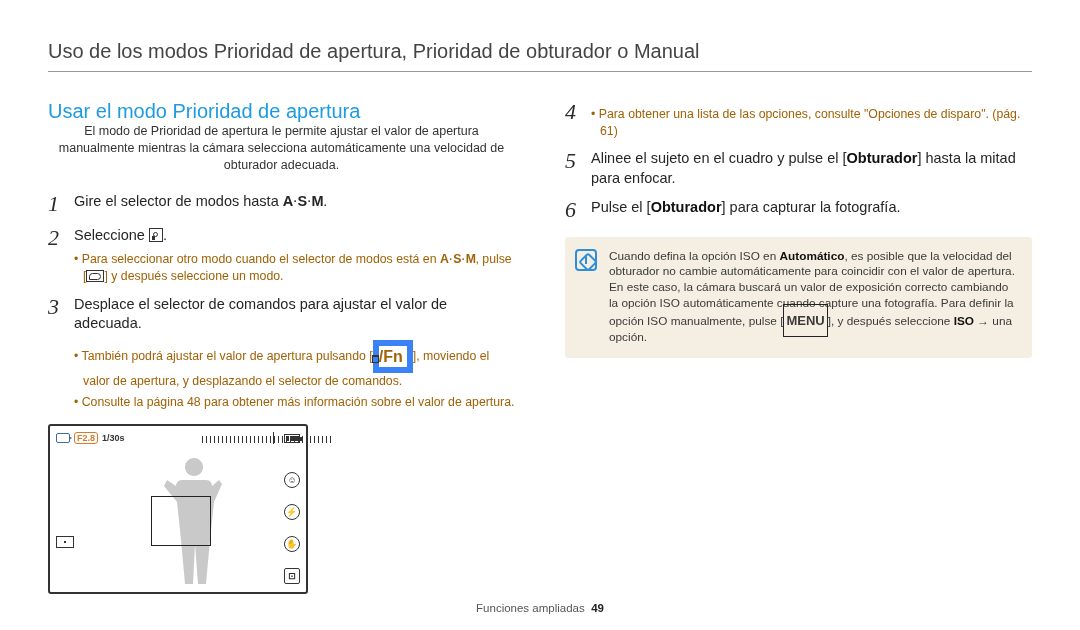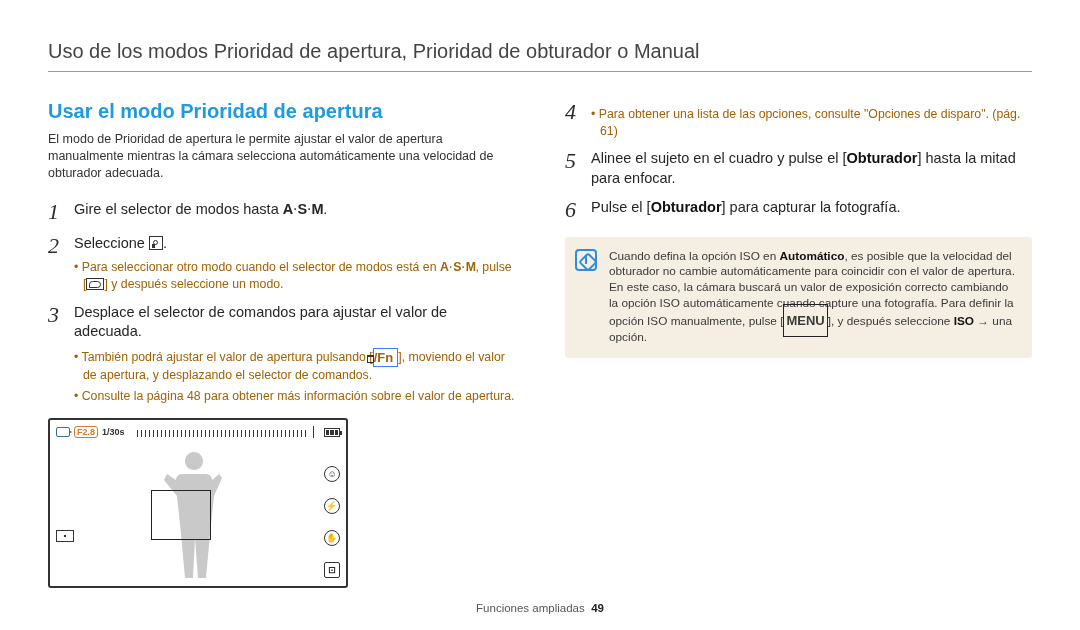--- a/index.html
+++ b/index.html
@@ -7,42 +7,42 @@
     font-family: "Segoe UI", Arial, sans-serif;
     width:1080px; height:630px;
     background:#fff; color:#2e2e2e;
     position:relative;
   }
   .page { width:1080px; height:630px; padding:40px 48px 20px 48px; position:relative; }
   .header-line { font-size:20px; color:#444; }
   .hr { border:none; border-top:1px solid #999; margin-top:8px; }
   .cols { display:flex; gap:50px; margin-top:28px; }
   .col { flex:1; }
-  .section-title { color:#1e9be0; font-size:20px; font-weight:700; margin-bottom:8px; }
-  .intro { font-size:12.5px; line-height:1.35; color:#333; margin-bottom:18px; }
+  .section-title { color:#1e9be0; font-size:20px; font-weight:400; }
+  .intro { font-size:12.5px; line-height:1.35; color:#333; margin-bottom:18px;text-align:center; }
   .step { display:flex; margin-top:10px; }
   .step-num { font-family: Georgia, "Times New Roman", serif; font-style:italic; font-size:22px; color:#2b2b2b; width:26px; flex-shrink:0; line-height:1.1; }
   .step-body { font-size:14.5px; line-height:1.35; color:#262626; }
   .step-body ul { list-style:none; margin-top:6px; }
   .step-body li { font-size:12.3px; color:#a16207; line-height:1.35; margin-top:4px; text-indent:-9px; padding-left:9px; }
   .step-body li::before { content:"• "; }
   .asm { font-family:Arial,sans-serif; font-weight:600; letter-spacing:-0.5px; }
   .asm .dot { font-size:10px; vertical-align:middle; padding:0 1px; }
   .mode-a-icon { display:inline-block; width:14px; height:14px; border:1px solid #333; position:relative; vertical-align:-2px; }
   .mode-a-icon::before { content:""; position:absolute; left:3px; top:3px; width:3px; height:3px; border:1px solid #333; border-radius:50%; }
   .mode-a-icon::after { content:""; position:absolute; left:2.5px; top:7px; width:3px; height:4px; background:#333; }
-  .fn-key { display:inline-block; border:1px solid #3b82f6; padding:0 2px; font-size:13px; vertical-align:middle; position:relative; }
+  .fn-key { display:inline-block; border:6px solid #3b82f6; padding:0 2px; font-size:16px; vertical-align:middle; position:relative; }
   .fn-key .trash { display:inline-block; width:7px; height:8px; border:1px solid #333; border-top:2px solid #333; vertical-align:-1px; }
   .fn-key .fn { font-weight:600; }
   .back-key { display:inline-block; width:18px; height:12px; border:1px solid #333; vertical-align:-2px; position:relative; }
   .back-key::before { content:""; position:absolute; left:2px; top:2px; width:10px; height:5px; border:1px solid #333; border-radius:4px 4px 4px 0; }
   .img-area {
-    margin-top:14px; width:300px; height:170px;
+    margin-top:14px; width:260px; height:170px;
     border:2px solid #333; border-radius:3px; padding:6px;
-    position:relative; background:#fff;
+    position:relative; background:#fff;text-align:center;
   }
   .cam-top { display:flex; align-items:center; gap:4px; }
   .cam-icon-sm { width:14px; height:10px; border:1px solid #3b6c9d; border-radius:2px; position:relative; }
   .cam-icon-sm::after{content:"";position:absolute;right:-3px;top:2px;border-left:3px solid #3b6c9d;border-top:2px solid transparent;border-bottom:2px solid transparent;}
   .f-badge { border:1.5px solid #d97b2e; border-radius:3px; color:#d97b2e; font-size:9px; font-weight:700; padding:0 2px; }
   .shutter-txt { font-size:9px; font-weight:700; color:#333; }
   .ticks { flex:1; height:10px; margin-left:4px; background:
      repeating-linear-gradient(to right,#333 0 1px,transparent 1px 4px);
   }
   .ticks-wrap{position:relative;flex:1;height:10px;margin-left:4px;}

